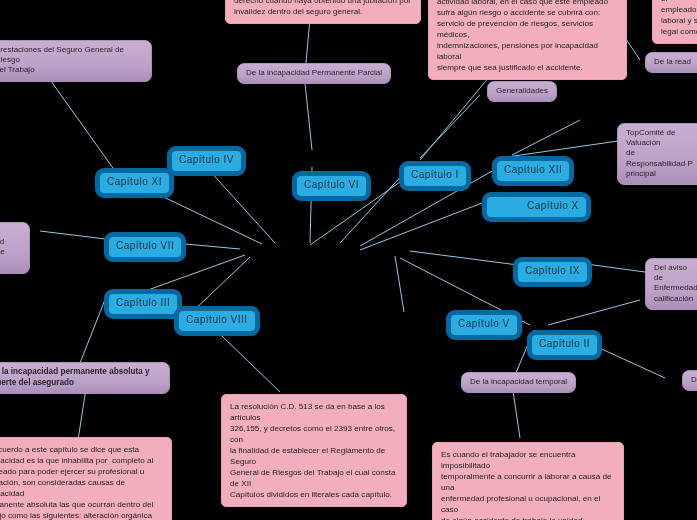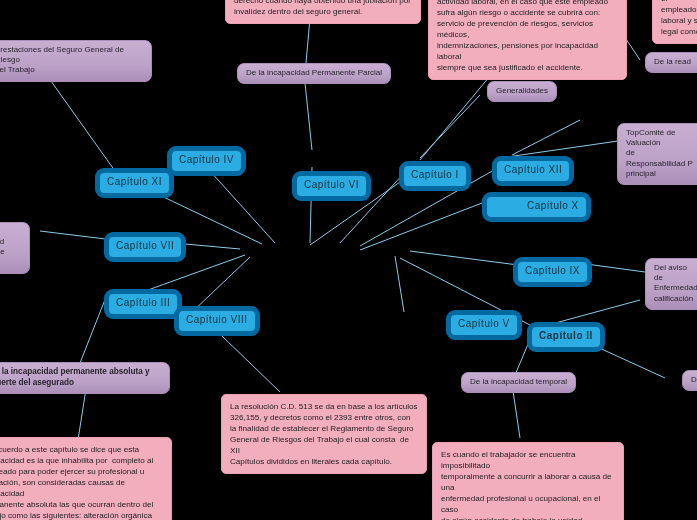--- a/index.html
+++ b/index.html
@@ -135,21 +135,21 @@
 actividad laboral, en el caso que este empleado
 sufra algún riesgo o accidente se cubrirá con:
 servicio de prevención de riesgos, servicios médicos,
 indemnizaciones, pensiones por incapacidad laboral
 siempre que sea justificado el accidente.</div>
 
   <div class="node note clip-top clip-right" style="left:652px; top:-14px; width:60px;">el empleado
 laboral y se
 legal como</div>
 
-  <div class="node note" style="left:221px; top:394px; width:206px;">La resolución C.D. 513 se da en base a los artículos
+  <div class="node note" style="left:221px; top:394px; width:186px;">La resolución C.D. 513 se da en base a los artículos
 326,155, y decretos como el 2393 entre otros, con
 la finalidad de establecer el Reglamento de Seguro
 General de Riesgos del Trabajo el cual consta  de XII
 Capítulos divididos en literales cada capítulo.</div>
 
   <div class="node note clip-left clip-bottom" style="left:-28px; top:437px; width:200px; height:95px;">De acuerdo a este capítulo se dice que esta
 incapacidad es la que inhabilita por  completo al
 empleado para poder ejercer su profesional u
 ocupación, son consideradas causas de incapacidad
 permanente absoluta las que ocurran dentro del
@@ -188,21 +188,21 @@
 
   <div class="node topic bold clip-left" style="left:-20px; top:362px; width:190px;">De la incapacidad permanente absoluta y
 muerte del asegurado</div>
 
   <div class="node topic" style="left:461px; top:372px;">De la incapacidad temporal</div>
 
   <div class="node topic clip-right" style="left:682px; top:370px; width:24px;">De</div>
 
   <div class="node chapter" style="left:399px; top:161px;">Capítulo I</div>
 
-  <div class="node chapter" style="left:527px; top:322px;font-weight:bold;">Capítulo II</div>
+  <div class="node chapter" style="left:527px; top:330px;">Capítulo II</div>
 
   <div class="node chapter" style="left:104px; top:289px;">Capítulo III</div>
 
   <div class="node chapter" style="left:167px; top:146px;">Capítulo IV</div>
 
   <div class="node chapter" style="left:398px; top:310px;margin-left:48px;">Capítulo V</div>
 
   <div class="node chapter" style="left:292px; top:151px;margin-top:20px;">Capítulo VI</div>
 
   <div class="node chapter" style="left:104px; top:232px;">Capítulo VII</div>

